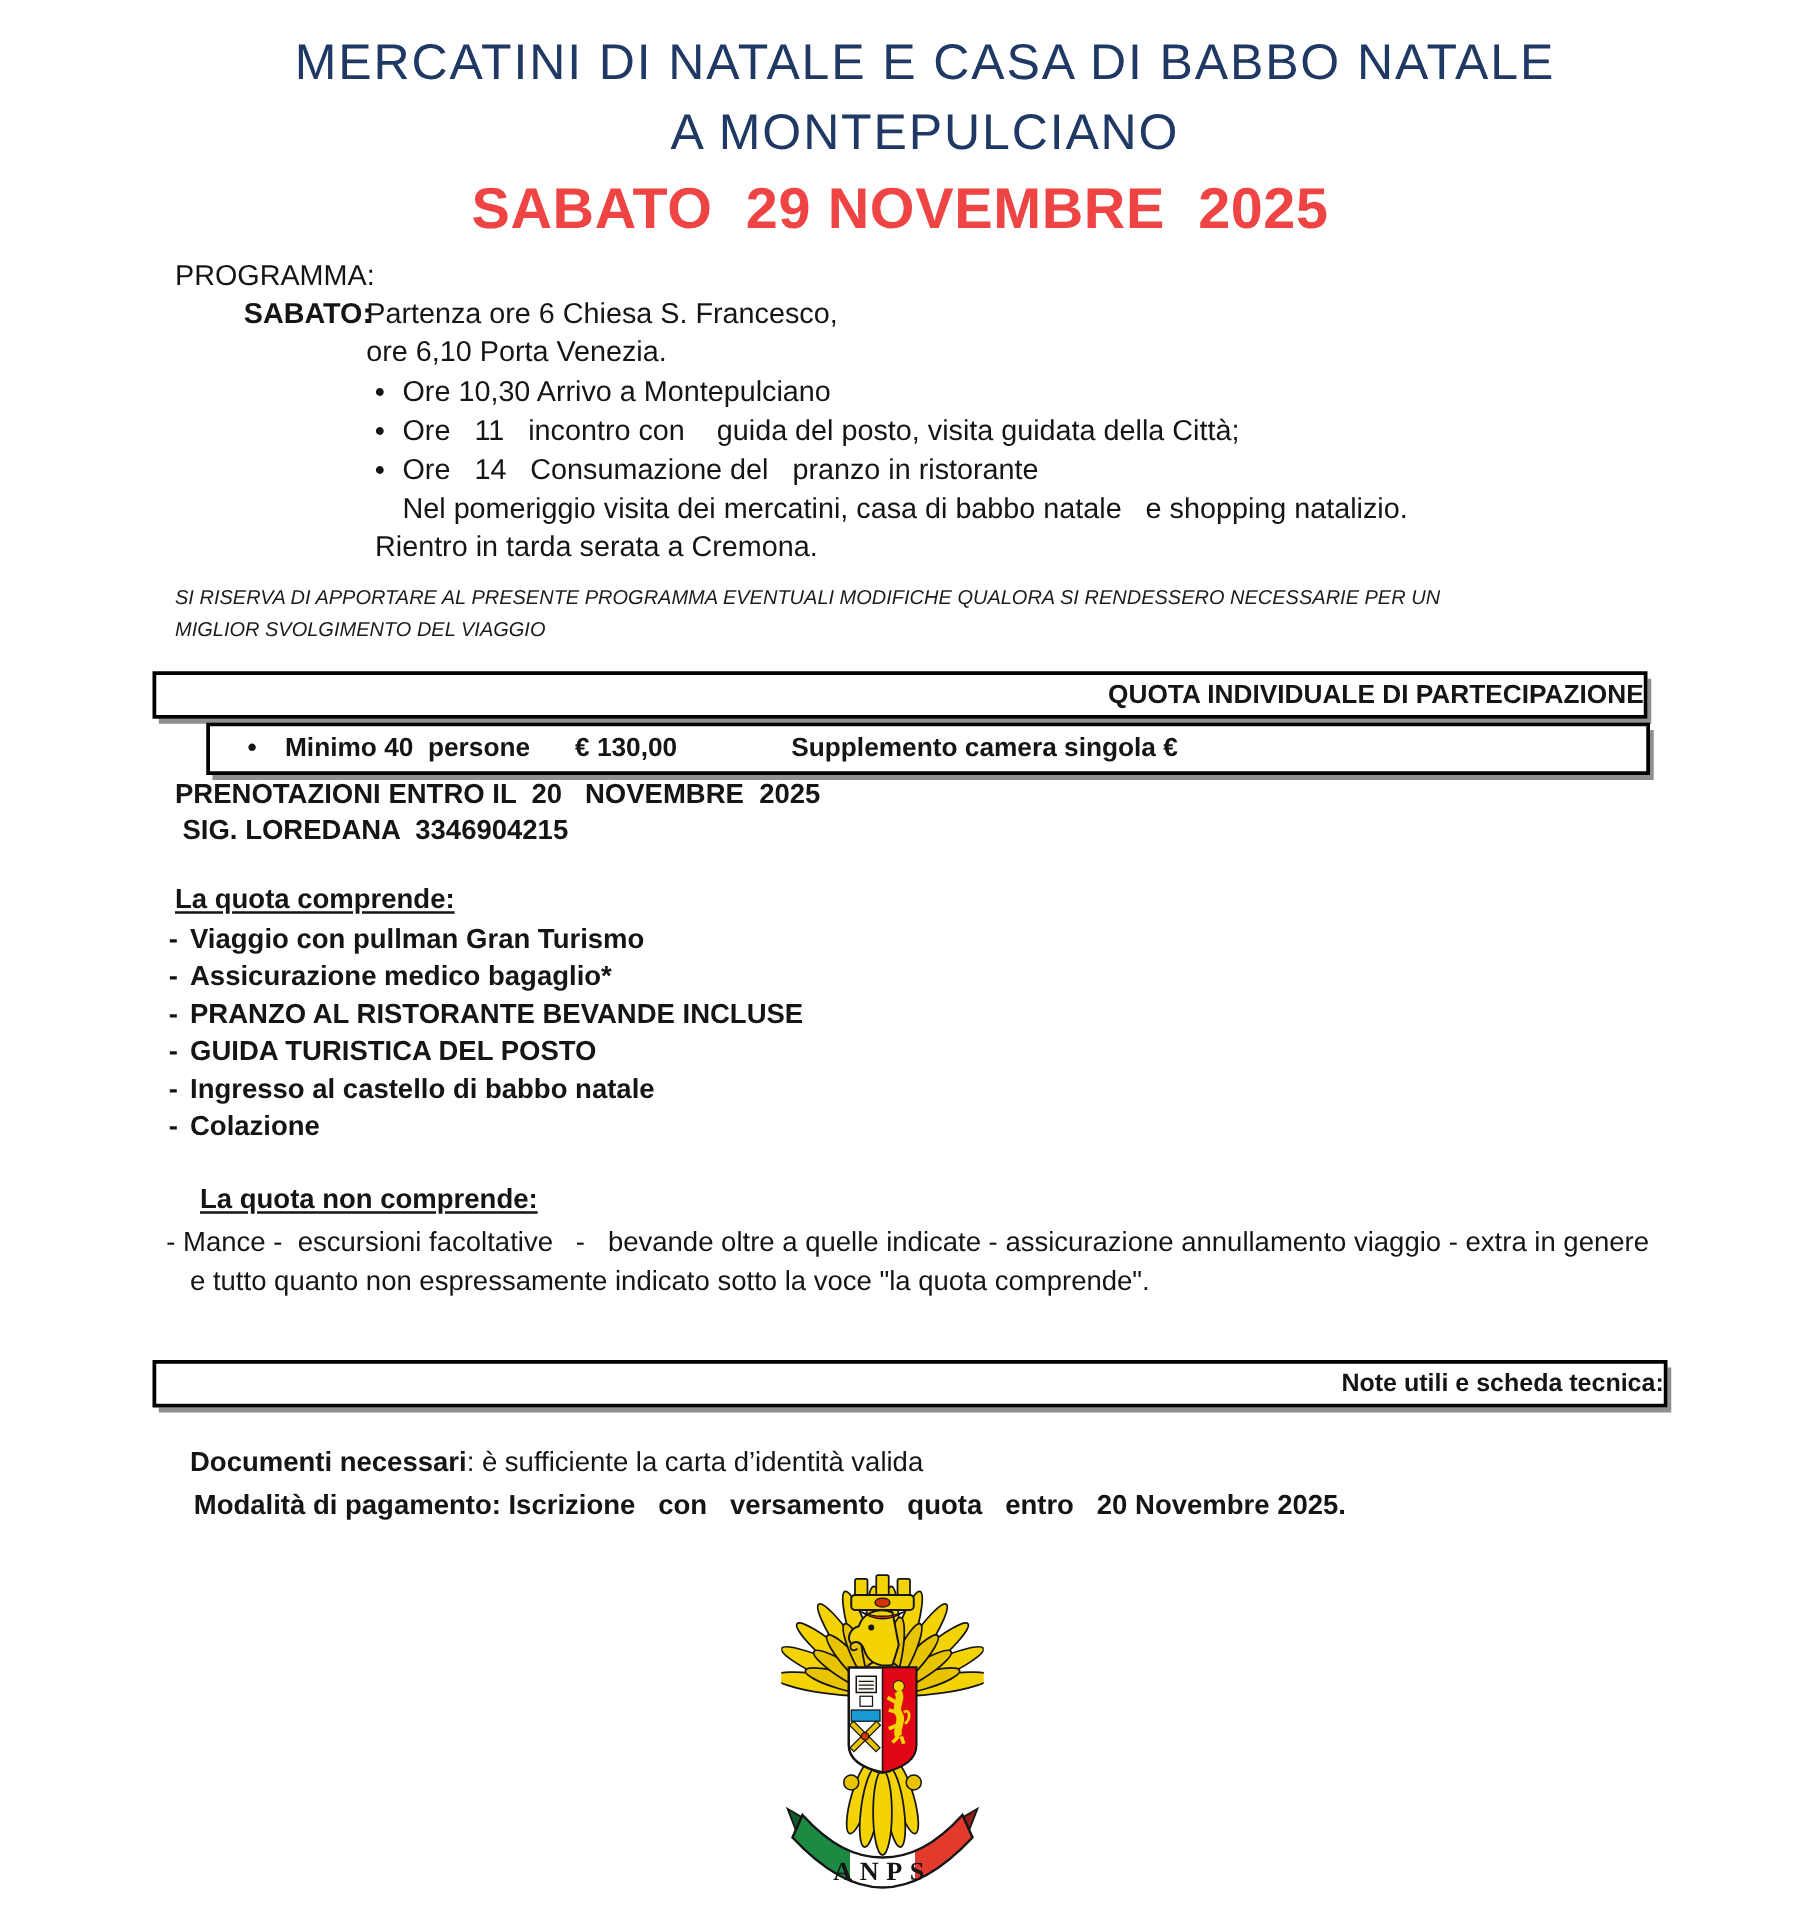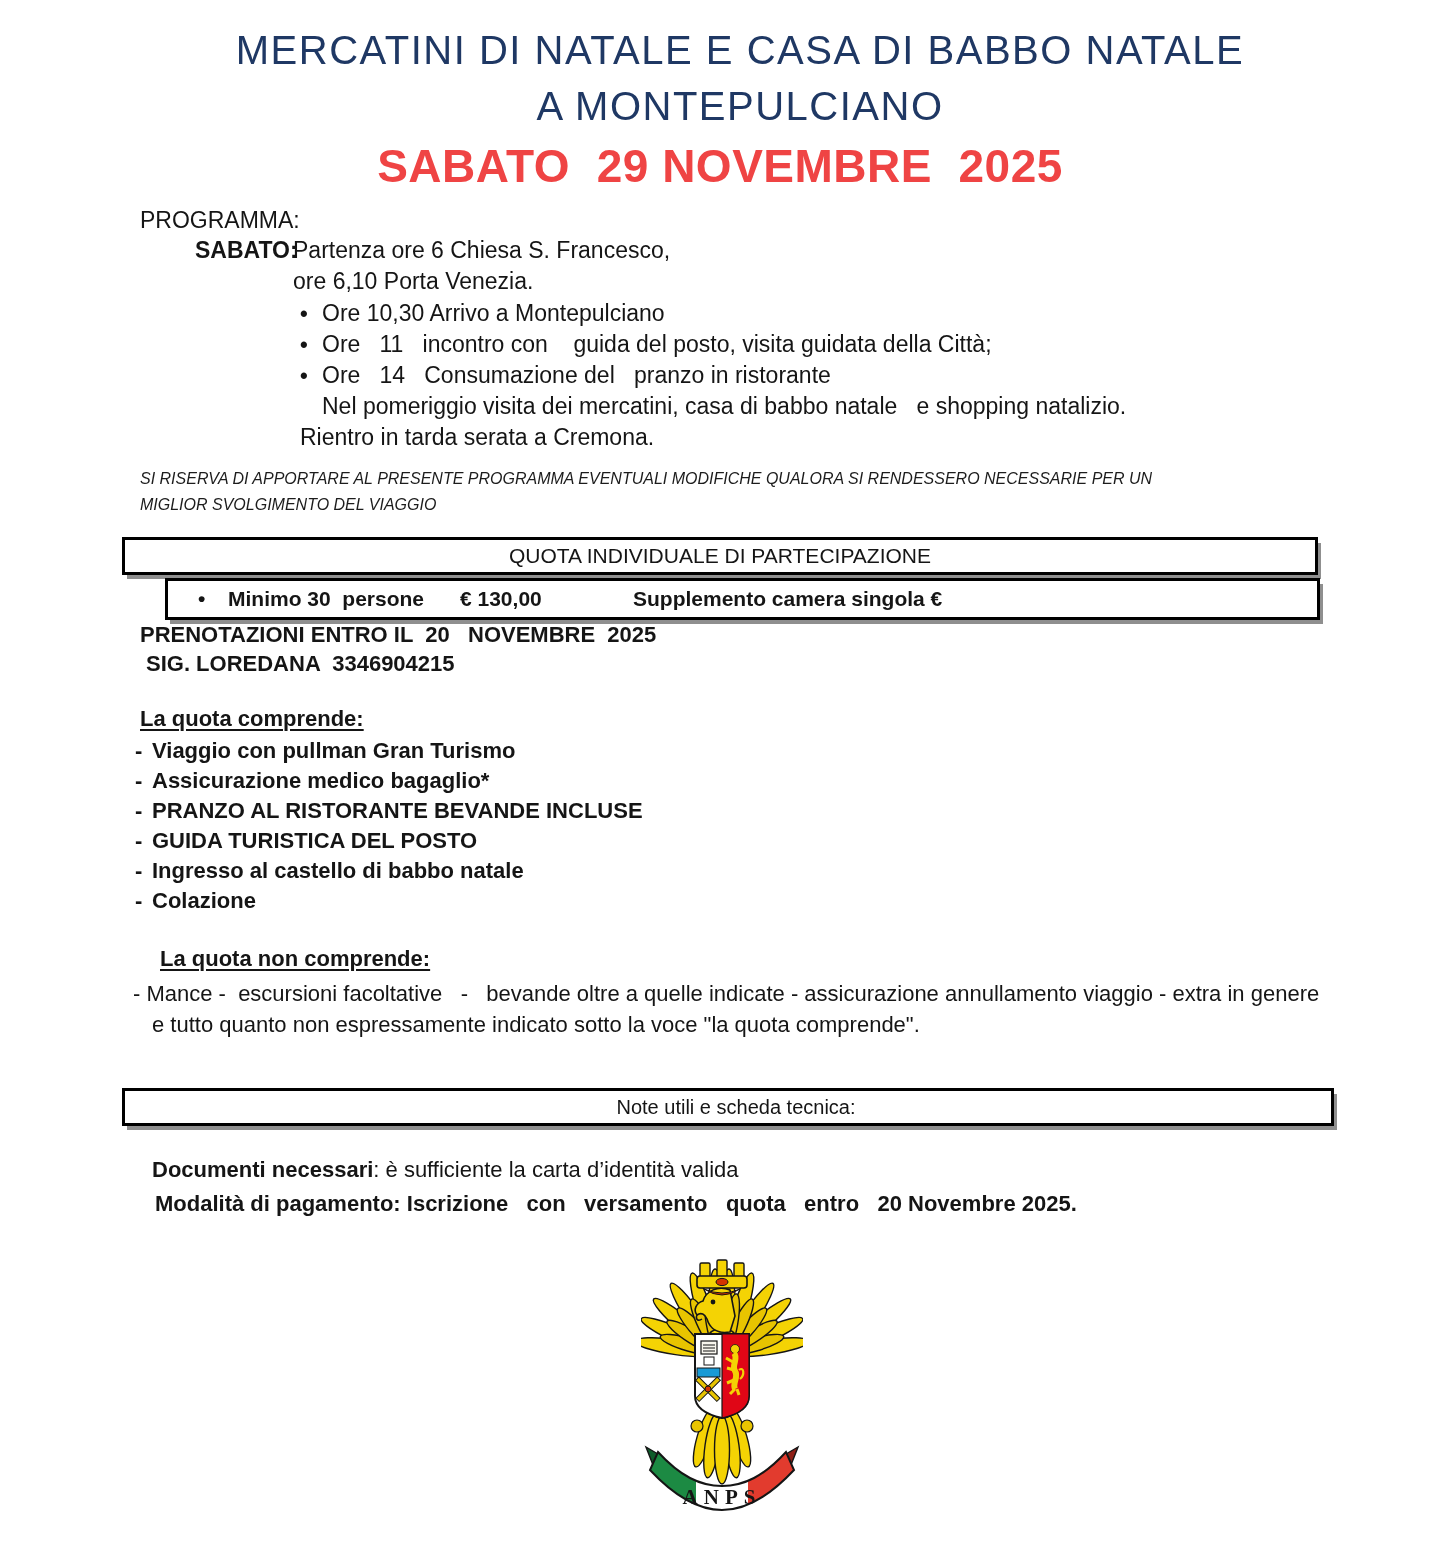--- a/index.html
+++ b/index.html
@@ -35,21 +35,21 @@
     font-size:16px;font-style:italic;font-weight:500;
     max-width:1070px;line-height:1.6;
     color:#1c1c1c;
   }
   .box{
     background:#fff;
     border:3px solid #000;
     box-shadow:4px 5px 0 -1px #8f8f8f;
     display:flex;align-items:center;
   }
-  .box-center{justify-content:center;font-size:21px;font-weight:400;}
+  .box-center{justify-content:flex-end;font-size:21px;font-weight:700;}
   .quota-line{position:relative;width:100%;height:100%;font-size:21px;font-weight:700;}
   .quota-line span{position:absolute;top:50%;transform:translateY(-50%);}
   .booking{font-size:22px;font-weight:700;}
   .list-heading{
     font-size:22px;font-weight:700;
     text-decoration:underline;text-decoration-thickness:2px;text-underline-offset:3px;
   }
   .inc-row{display:flex;align-items:baseline;}
   .inc-dash{width:17px;font-size:22px;font-weight:700;}
   .inc-text{font-size:22px;font-weight:700;}
@@ -98,21 +98,21 @@
 
   <div class="abs disclaimer t" style="top:466px;left:140px;">SI RISERVA DI APPORTARE AL PRESENTE PROGRAMMA EVENTUALI MODIFICHE QUALORA SI RENDESSERO NECESSARIE PER UN MIGLIOR SVOLGIMENTO DEL VIAGGIO</div>
 
   <div class="abs box box-center" style="top:537px;left:122px;width:1190px;height:32px;">
     <span class="t">QUOTA INDIVIDUALE DI PARTECIPAZIONE</span>
   </div>
 
   <div class="abs box" style="top:578px;left:165px;width:1149px;height:36px;">
     <div class="quota-line">
       <span style="left:30px;">•</span>
-      <span class="t" style="left:60px;">Minimo 30  persone</span>
+      <span class="t" style="left:60px;">Minimo 40  persone</span>
       <span class="t" style="left:292px;">€ 130,00</span>
       <span class="t" style="left:465px;">Supplemento camera singola €</span>
     </div>
   </div>
 
   <div class="abs booking t" style="top:622px;left:140px;">PRENOTAZIONI ENTRO IL  20   NOVEMBRE  2025</div>
   <div class="abs booking t" style="top:651px;left:146px;">SIG. LOREDANA  3346904215</div>
 
   <div class="abs list-heading t" style="top:706px;left:140px;">La quota comprende:</div>
 
@@ -146,21 +146,21 @@
 
   <div class="abs box box-center" style="top:1088px;left:122px;width:1190px;height:32px;padding-left:16px;">
     <span class="t" style="font-size:20px;">Note utili e scheda tecnica:</span>
   </div>
 
   <div class="abs doc-line" style="top:1157px;left:152px;">
     <span class="doc-label t">Documenti necessari</span><span class="t">: è sufficiente la carta d’identità valida</span>
   </div>
   <div class="abs pay-line t" style="top:1191px;left:155px;">Modalità di pagamento: Iscrizione   con   versamento   quota   entro   20 Novembre 2025.</div>
 
-  <div class="abs logo-wrap" style="top:1258px;left:641px;text-align:center;">
+  <div class="abs logo-wrap" style="top:1258px;left:625px;text-align:center;">
     <svg viewBox="0 0 160 256" width="162" height="256">
 
       <g stroke="#151515" stroke-width="1.4" fill="#f4d304">
         <ellipse cx="34" cy="95" rx="42" ry="7.5" transform="rotate(8 76 95)"></ellipse>
         <ellipse cx="34" cy="95" rx="42" ry="7.5" transform="rotate(24 76 95)"></ellipse>
         <ellipse cx="34" cy="95" rx="42" ry="7.5" transform="rotate(40 76 95)"></ellipse>
         <ellipse cx="34" cy="95" rx="42" ry="7.5" transform="rotate(56 76 95)"></ellipse>
         <ellipse cx="34" cy="95" rx="42" ry="7.5" transform="rotate(72 76 95)"></ellipse>
         <ellipse cx="34" cy="95" rx="42" ry="7.5" transform="rotate(88 76 95)"></ellipse>
         <ellipse cx="46" cy="95" rx="30" ry="6.5" transform="rotate(16 76 95)" fill="#e8c400"></ellipse>

